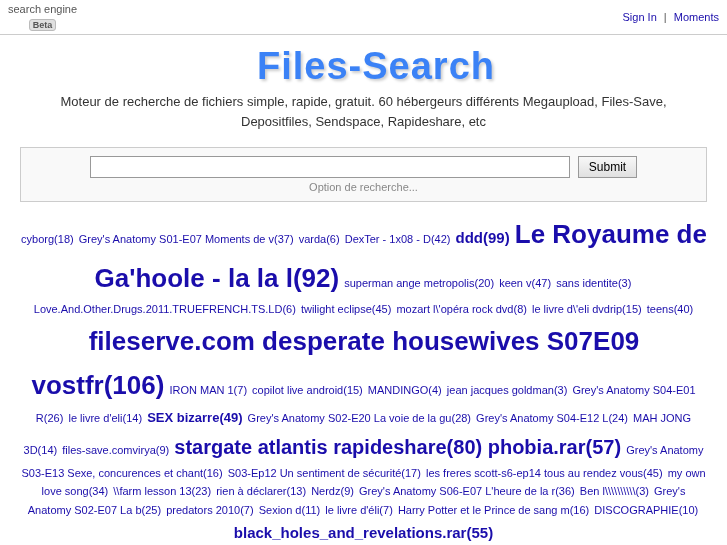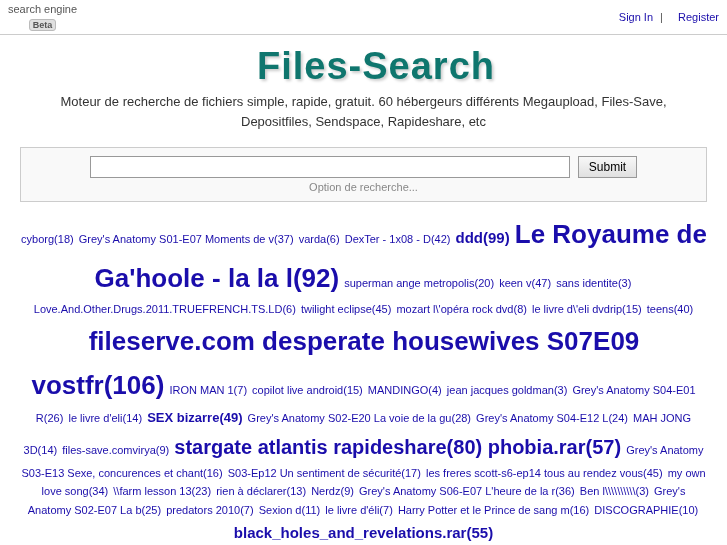--- a/index.html
+++ b/index.html
@@ -18,32 +18,32 @@
     #top-bar .left .search-engine-label { color: #555; font-size: 11px; }
     #top-bar .left .beta-badge {
       background: #e0e0e0;
       border: 1px solid #bbb;
       border-radius: 3px;
       font-size: 9px;
       padding: 0px 3px;
       color: #555;
       font-weight: bold;
     }
-    #top-bar .right a { color: #1a0dab; text-decoration: none; font-size: 11px; margin-left: 8px; }
+    #top-bar .right a { color: #1a0dab; text-decoration: none; font-size: 11px; }
     #top-bar .right .sep { margin: 0 4px; color: #555; }
 
     
     #header {
       text-align: center;
       padding: 10px 0 6px;
     }
     #site-title {
       font-size: 38px;
       font-weight: bold;
-      color: #0f766e;
+      color: #3b82f6;
       text-shadow: 2px 2px 3px rgba(0,0,0,0.2);
       letter-spacing: 1px;
       margin-left: 25px;
     }
     #tagline {
       font-size: 13px;
       color: #333;
       margin-top: 4px;
       padding: 0 24px;
       line-height: 1.5;
@@ -134,21 +134,21 @@
 <body>
 
 <div id="top-bar">
   <div class="left">
     <span class="search-engine-label">search engine</span>
     <span class="beta-badge">Beta</span>
   </div>
   <div class="right">
     <a href="#">Sign In</a>
     <span class="sep">|</span>
-    <a href="#">Register</a>
+    <a href="#">Moments</a>
   </div>
 </div>
 
 <div id="header">
   <div id="site-title">Files-Search</div>
   <div id="tagline">Moteur de recherche de fichiers simple, rapide, gratuit. 60 hébergeurs différents Megaupload, Files-Save, Depositfiles, Sendspace, Rapideshare, etc</div>
 </div>
 
 <div id="search-section">
   <div id="search-form">

